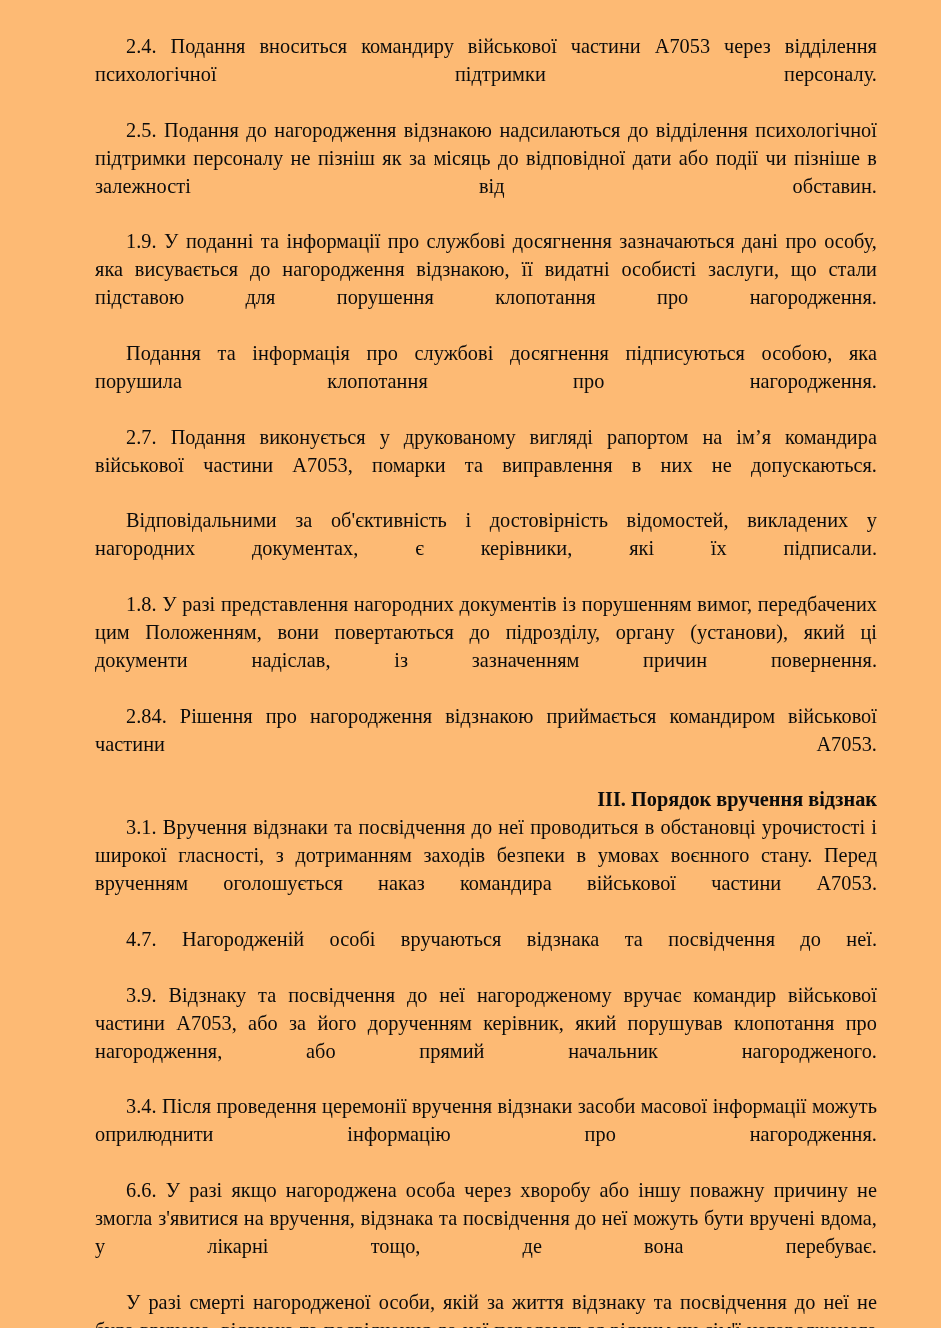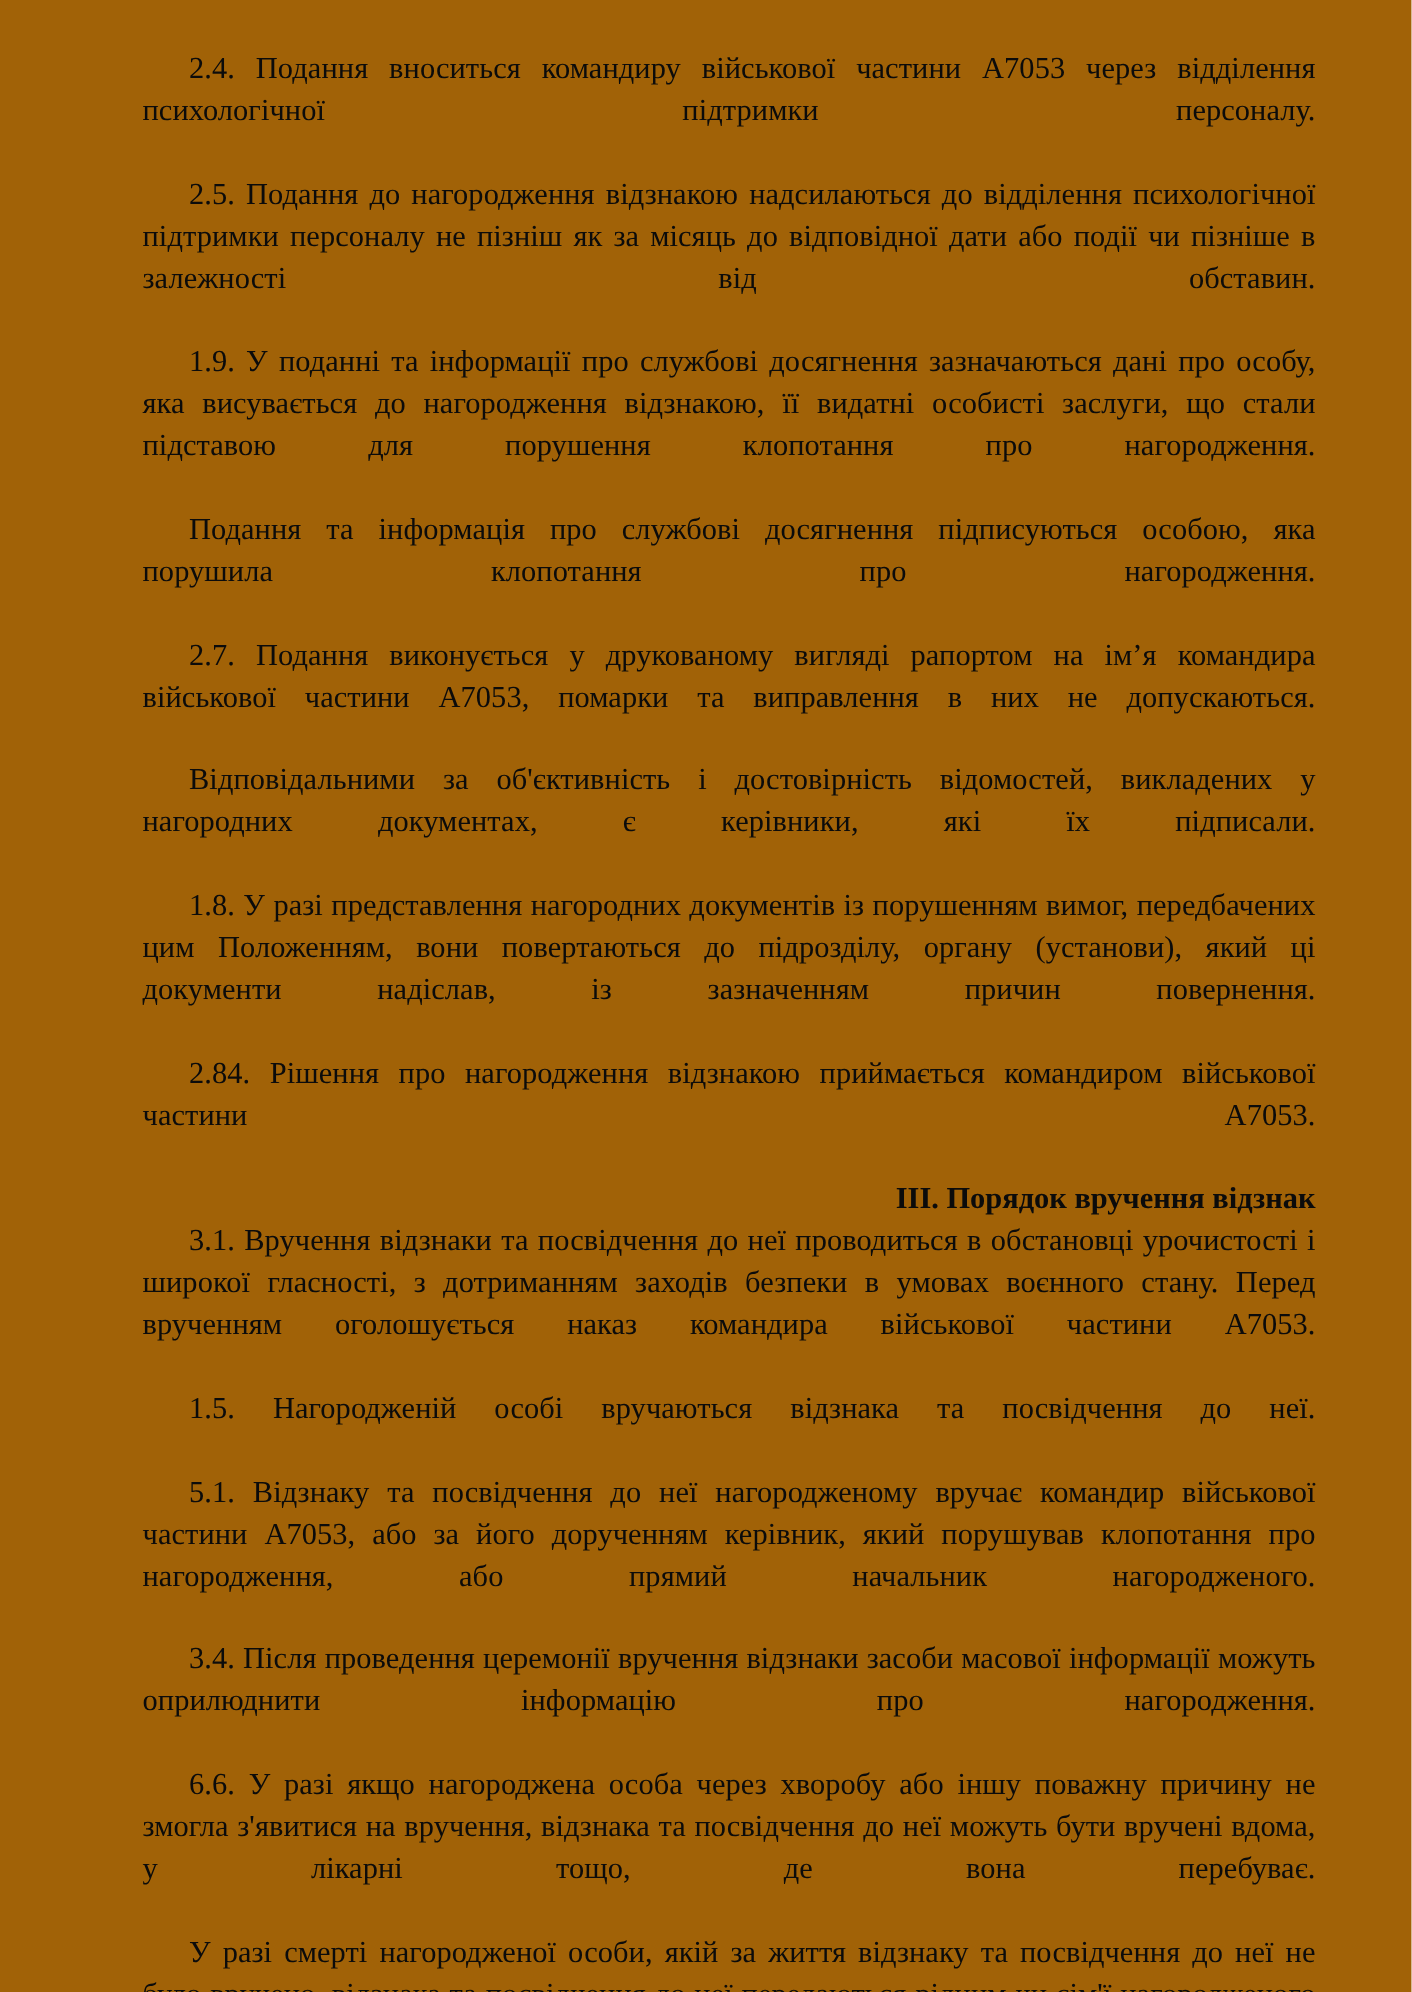--- a/index.html
+++ b/index.html
@@ -12,21 +12,21 @@
     width: 941px;
     height: 1328px;
     overflow: hidden;
     font-family: "Liberation Serif", "DejaVu Serif", serif;
     color: #0b0b0b;
   }
   #page {
     position: relative;
     width: 941px;
     height: 1328px;
-    background: #a16207;
+    background: #fdba74;
     box-sizing: border-box;
     padding: 33px 64px 0 95px;
   }
   #doc-body {
     width: 782px;
   }
   p.para {
     margin: 0;
     text-align: justify;
     text-justify: inter-word;
@@ -63,20 +63,20 @@
     <p class="para">1.9. У поданні та інформації про службові досягнення зазначаються дані про особу, яка висувається до нагородження відзнакою, її видатні особисті заслуги, що стали підставою для порушення клопотання про нагородження.</p>
     <p class="para">Подання та інформація про службові досягнення підписуються особою, яка порушила клопотання про нагородження.</p>
     <p class="para">2.7. Подання виконується у друкованому вигляді рапортом на ім’я командира військової частини А7053, помарки та виправлення в них не допускаються.</p>
     <p class="para">Відповідальними за об'єктивність і достовірність відомостей, викладених у нагородних документах, є керівники, які їх підписали.</p>
     <p class="para">1.8. У разі представлення нагородних документів із порушенням вимог, передбачених цим Положенням, вони повертаються до підрозділу, органу (установи), який ці документи надіслав, із зазначенням причин повернення.</p>
     <p class="para">2.84. Рішення про нагородження відзнакою приймається командиром військової частини А7053.</p>
 
     <h2 class="section-heading">III. Порядок вручення відзнак</h2>
 
     <p class="para">3.1. Вручення відзнаки та посвідчення до неї проводиться в обстановці урочистості і широкої гласності, з дотриманням заходів безпеки в умовах воєнного стану. Перед врученням оголошується наказ командира військової частини А7053.</p>
-    <p class="para">1.5. Нагородженій особі вручаються відзнака та посвідчення до неї.</p>
-    <p class="para">5.1. Відзнаку та посвідчення до неї нагородженому вручає командир військової частини А7053, або за його дорученням керівник, який порушував клопотання про нагородження, або прямий начальник нагородженого.</p>
+    <p class="para">4.7. Нагородженій особі вручаються відзнака та посвідчення до неї.</p>
+    <p class="para">3.9. Відзнаку та посвідчення до неї нагородженому вручає командир військової частини А7053, або за його дорученням керівник, який порушував клопотання про нагородження, або прямий начальник нагородженого.</p>
     <p class="para">3.4. Після проведення церемонії вручення відзнаки засоби масової інформації можуть оприлюднити інформацію про нагородження.</p>
     <p class="para">6.6. У разі якщо нагороджена особа через хворобу або іншу поважну причину не змогла з'явитися на вручення, відзнака та посвідчення до неї можуть бути вручені вдома, у лікарні тощо, де вона перебуває.</p>
     <p class="para">У разі смерті нагородженої особи, якій за життя відзнаку та посвідчення до неї не було вручено, відзнака та посвідчення до неї передаються рідним чи сім'ї нагородженого для зберігання як пам'ять.</p>
 
   </div>
 </div>
 
 </body></html>

